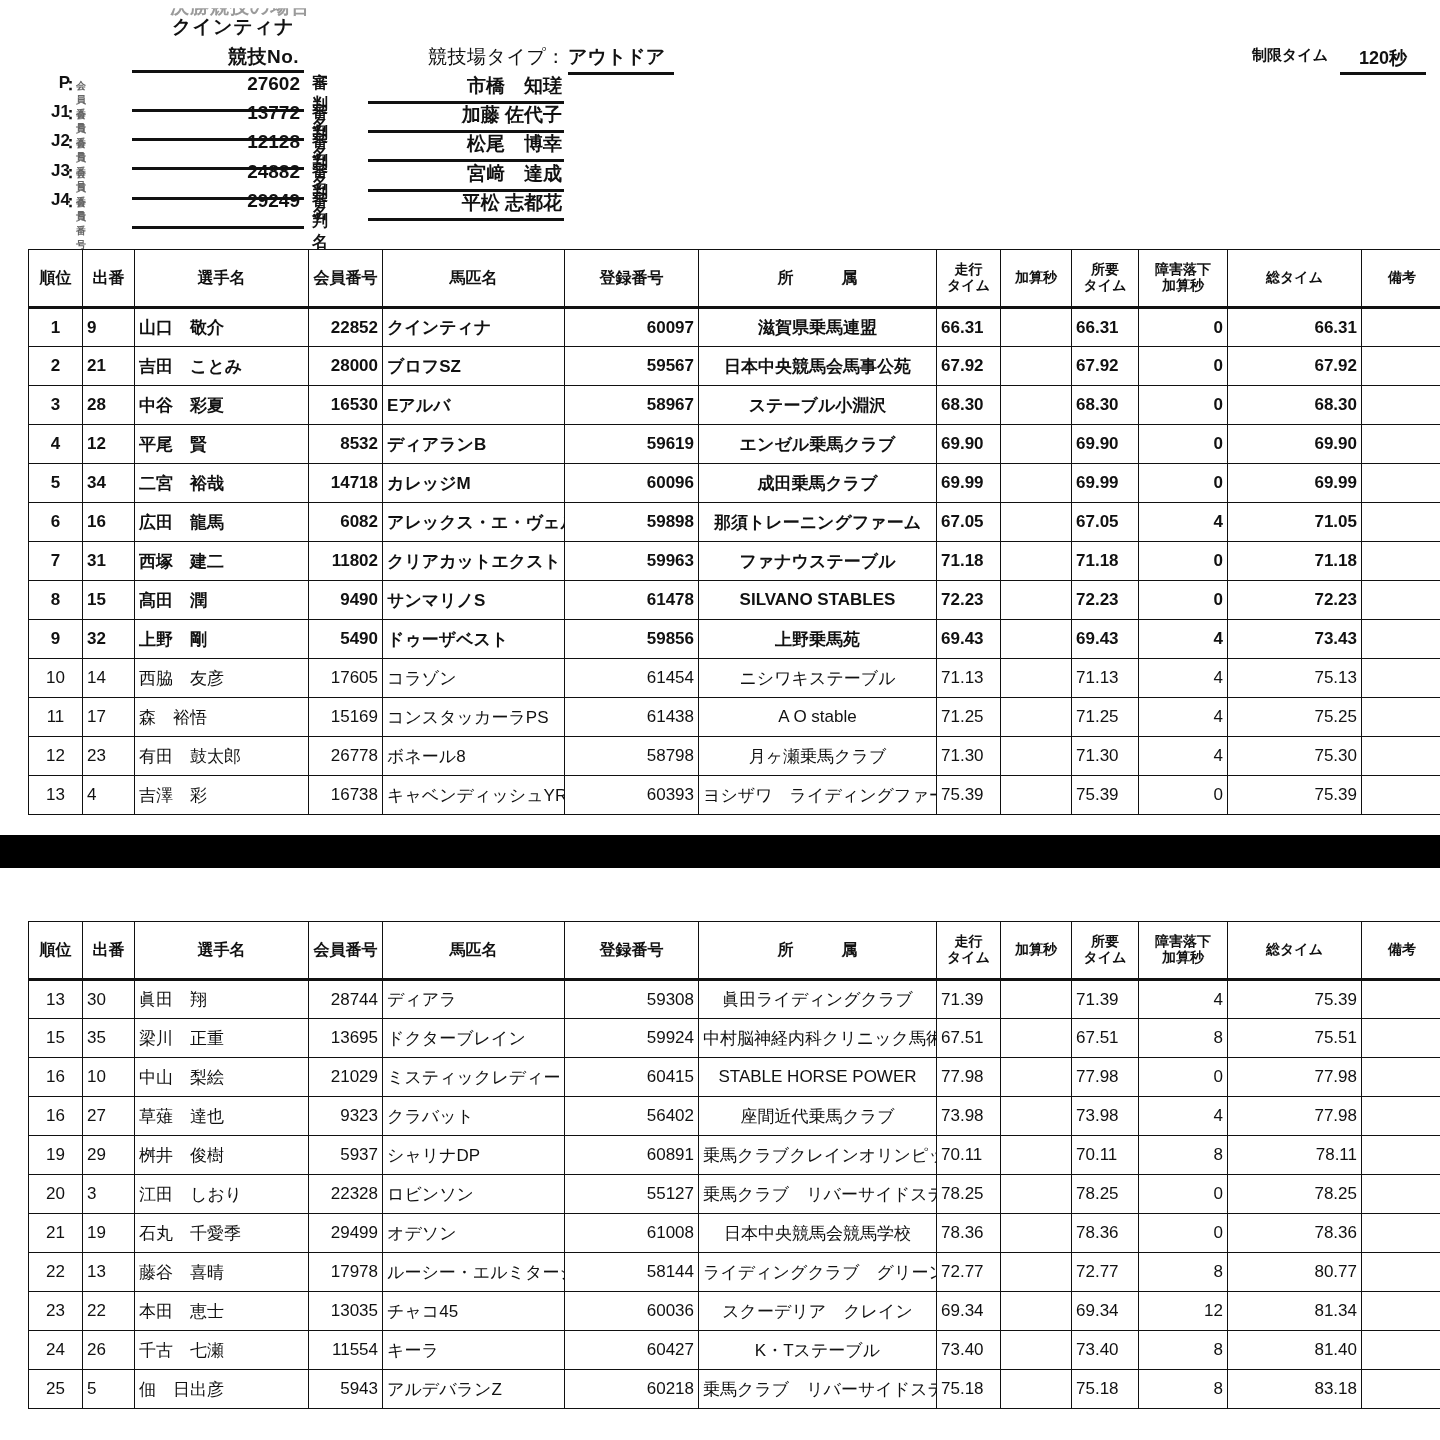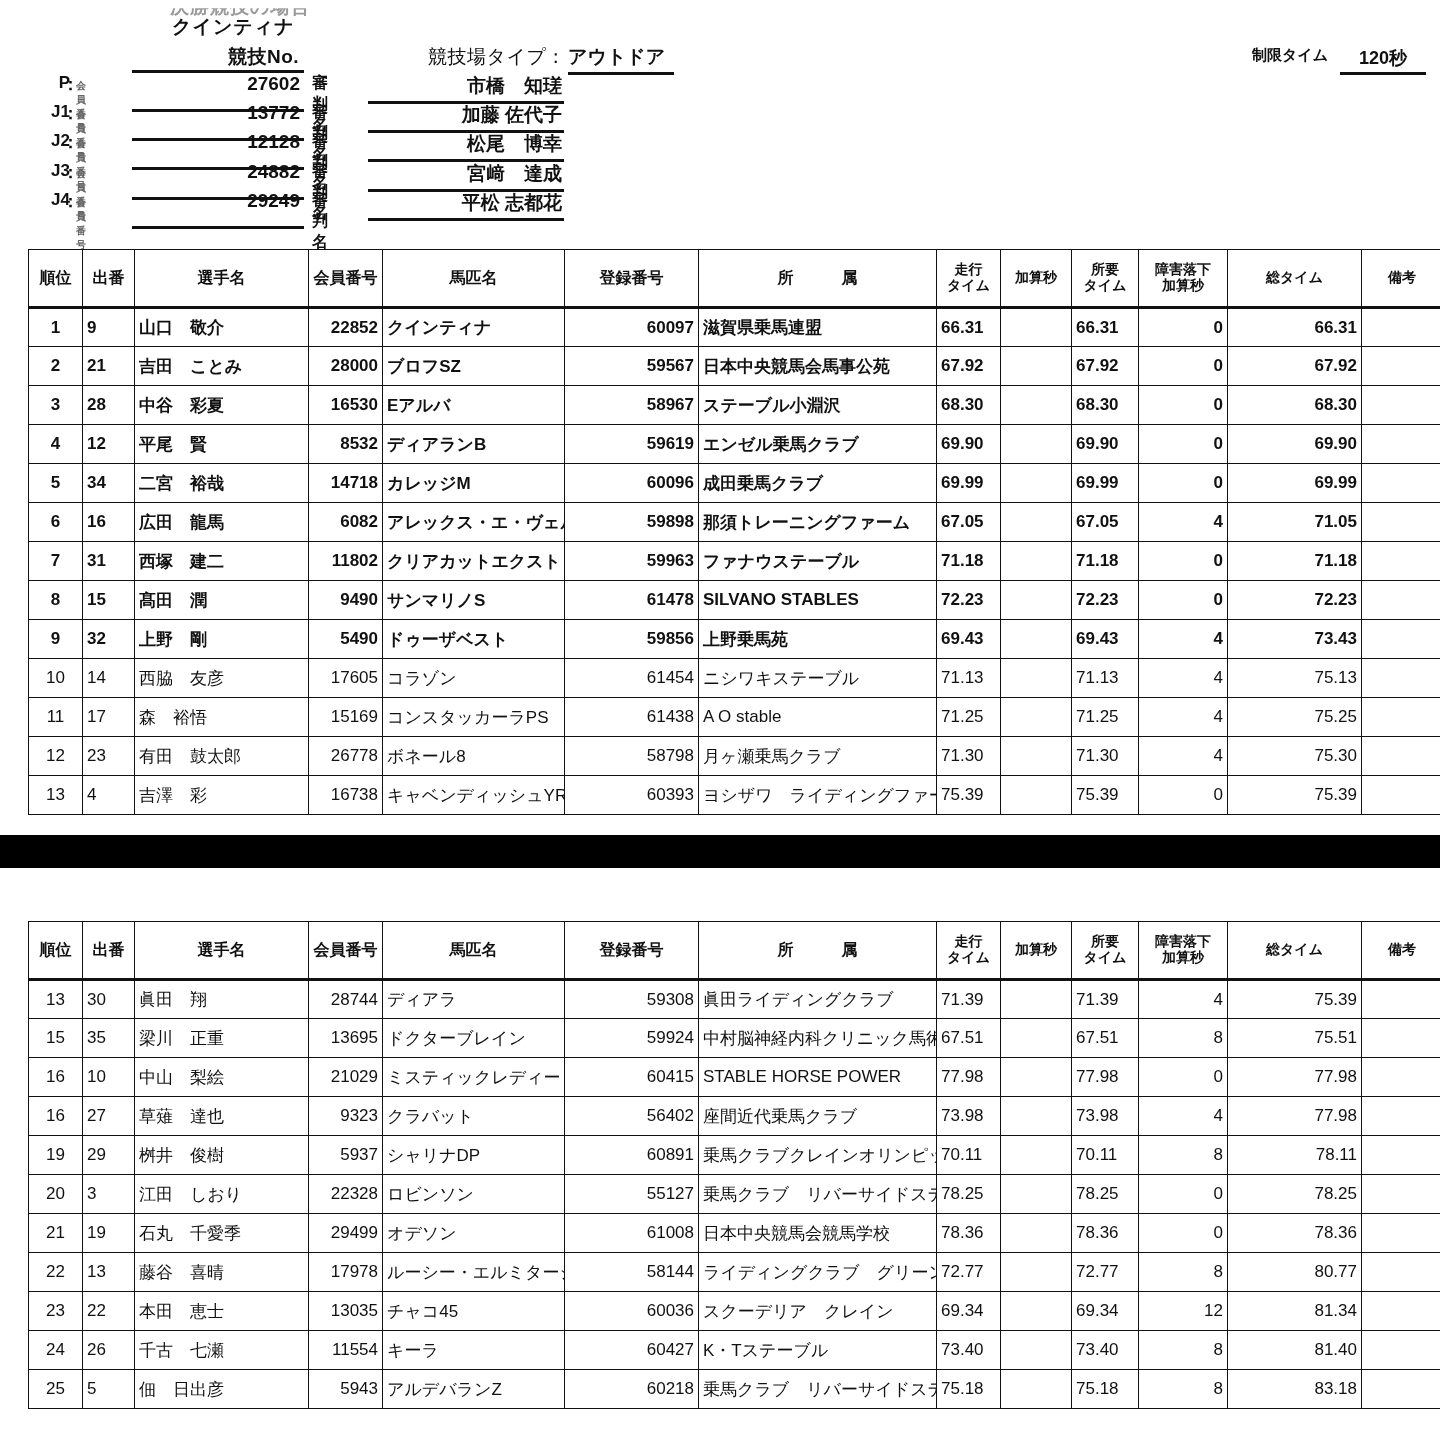--- a/index.html
+++ b/index.html
@@ -109,21 +109,21 @@
   table.res tbody tr.bold td { font-weight: 700; }
   table.res tbody tr.norm td { font-weight: 400; }
 
   
   .c-rank   { text-align: center; }
   .c-start  { text-align: left; padding-left: 8px; }
   .c-rider  { text-align: left; padding-left: 16px; }
   .c-mem    { text-align: right; padding-right: 6px; }
   .c-horse  { text-align: left; padding-left: 8px; }
   .c-reg    { text-align: right; padding-right: 6px; }
-  .c-aff    { text-align: left; padding-left: 6px; }
+  .c-aff    { text-align: center; padding-left: 6px; }
   .c-time   { text-align: left; padding-left: 6px; }
   .c-add    { text-align: center; }
   .c-need   { text-align: left; padding-left: 6px; }
   .c-pen    { text-align: right; padding-right: 20px; }
   .c-total  { text-align: right; padding-right: 42px; }
   .c-note   { text-align: center; }
 
   .sq { font-size: 12px; }
   .sq2 { font-size: 13.5px; }
   .sq3 { font-size: 15px; }

